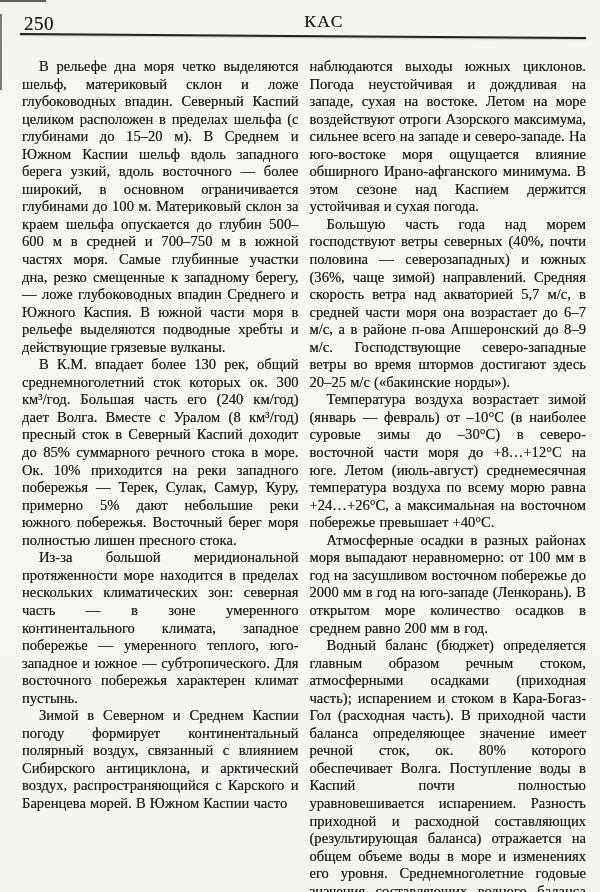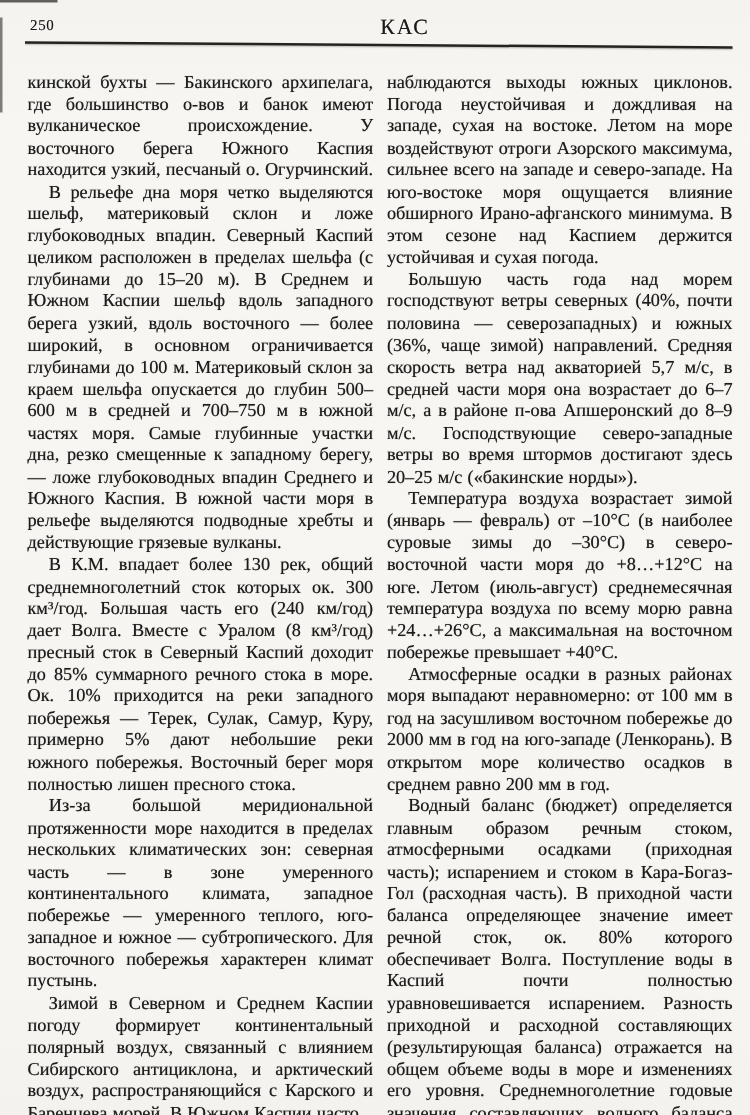--- a/index.html
+++ b/index.html
@@ -19,21 +19,21 @@
     position: absolute; left: 0; top: 0; width: 46px; height: 2px;
     background: #3a3a38; opacity: .8;
   }
   .scan-edge-left {
     position: absolute; left: 0; top: 14px; width: 2px; height: 76px;
     background: #4a4a46; opacity: .7;
   }
   
   .page-number {
     position: absolute; left: 24px; top: 13px;
-    font-size: 12px; letter-spacing: 0.5px;
+    font-size: 19px; letter-spacing: 0.5px;
     text-shadow: 0 0 0.5px rgba(20,20,20,.6);
   }
   .running-head {
     position: absolute; left: 0; right: 0; top: 11px;
     text-align: center;
     font-size: 17.5px; letter-spacing: 1.5px;
     text-shadow: 0 0 0.5px rgba(20,20,20,.6);
     padding-left: 48px;
   }
   .header-rule {
@@ -66,21 +66,20 @@
 
   <div class="scan-edge-top"></div>
   <div class="scan-edge-left"></div>
 
   <div class="page-number">250</div>
   <div class="running-head">КАС</div>
   <div class="header-rule"></div>
 
   <div class="text-columns">
     <div class="col">
-      <p>кинской бухты — Бакинского архипелага, где большинство о-вов и банок имеют вулканическое происхождение. У восточного берега Южного Каспия находится узкий, песчаный о. Огурчинский.</p>
       <p class="indent">В рельефе дна моря четко выделяются шельф, материковый склон и ложе глубоководных впадин. Северный Каспий целиком расположен в пределах шельфа (с глубинами до 15–20 м). В Среднем и Южном Каспии шельф вдоль западного берега узкий, вдоль восточного — более широкий, в основном ограничивается глубинами до 100 м. Материковый склон за краем шельфа опускается до глубин 500–600 м в средней и 700–750 м в южной частях моря. Самые глубинные участки дна, резко смещенные к западному берегу, — ложе глубоководных впадин Среднего и Южного Каспия. В южной части моря в рельефе выделяются подводные хребты и действующие грязевые вулканы.</p>
       <p class="indent">В К.М. впадает более 130 рек, общий среднемноголетний сток которых ок. 300 км³/год. Большая часть его (240 км/год) дает Волга. Вместе с Уралом (8 км³/год) пресный сток в Северный Каспий доходит до 85% суммарного речного стока в море. Ок. 10% приходится на реки западного побережья — Терек, Сулак, Самур, Куру, примерно 5% дают небольшие реки южного побережья. Восточный берег моря полностью лишен пресного стока.</p>
       <p class="indent">Из-за большой меридиональной протяженности море находится в пределах нескольких климатических зон: северная часть — в зоне умеренного континентального климата, западное побережье — умеренного теплого, юго-западное и южное — субтропического. Для восточного побережья характерен климат пустынь.</p>
       <p class="indent">Зимой в Северном и Среднем Каспии погоду формирует континентальный полярный воздух, связанный с влиянием Сибирского антициклона, и арктический воздух, распространяющийся с Карского и Баренцева морей. В Южном Каспии часто</p>
     </div>
     <div class="col">
       <p>наблюдаются выходы южных циклонов. Погода неустойчивая и дождливая на западе, сухая на востоке. Летом на море воздействуют отроги Азорского максимума, сильнее всего на западе и северо-западе. На юго-востоке моря ощущается влияние обширного Ирано-афганского минимума. В этом сезоне над Каспием держится устойчивая и сухая погода.</p>
       <p class="indent">Большую часть года над морем господствуют ветры северных (40%, почти половина — северозападных) и южных (36%, чаще зимой) направлений. Средняя скорость ветра над акваторией 5,7 м/с, в средней части моря она возрастает до 6–7 м/с, а в районе п-ова Апшеронский до 8–9 м/с. Господствующие северо-западные ветры во время штормов достигают здесь 20–25 м/с («бакинские норды»).</p>
       <p class="indent">Температура воздуха возрастает зимой (январь — февраль) от –10°С (в наиболее суровые зимы до –30°С) в северо-восточной части моря до +8…+12°С на юге. Летом (июль-август) среднемесячная температура воздуха по всему морю равна +24…+26°С, а максимальная на восточном побережье превышает +40°С.</p>
       <p class="indent">Атмосферные осадки в разных районах моря выпадают неравномерно: от 100 мм в год на засушливом восточном побережье до 2000 мм в год на юго-западе (Ленкорань). В открытом море количество осадков в среднем равно 200 мм в год.</p>

